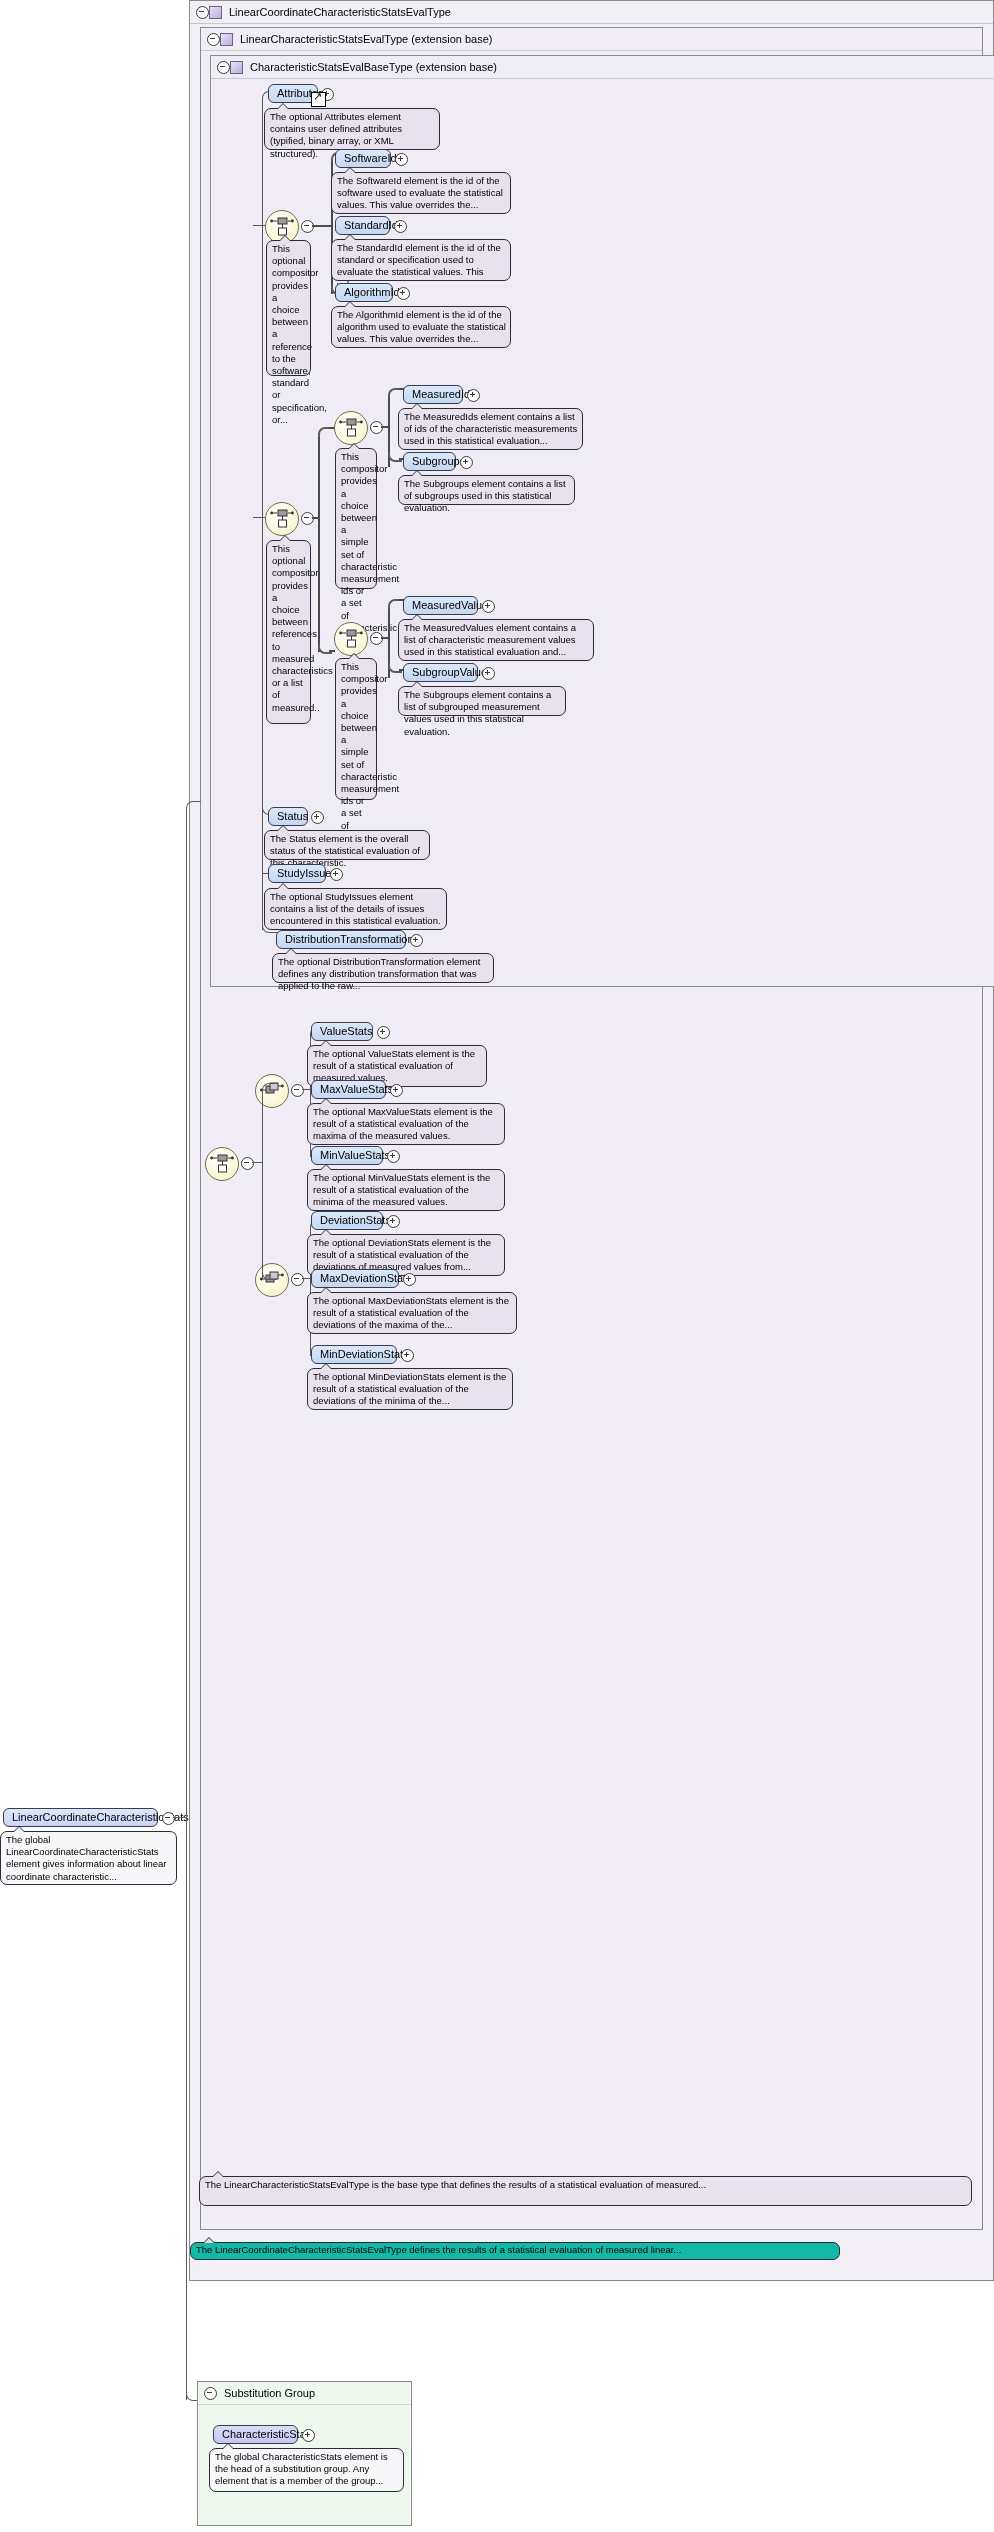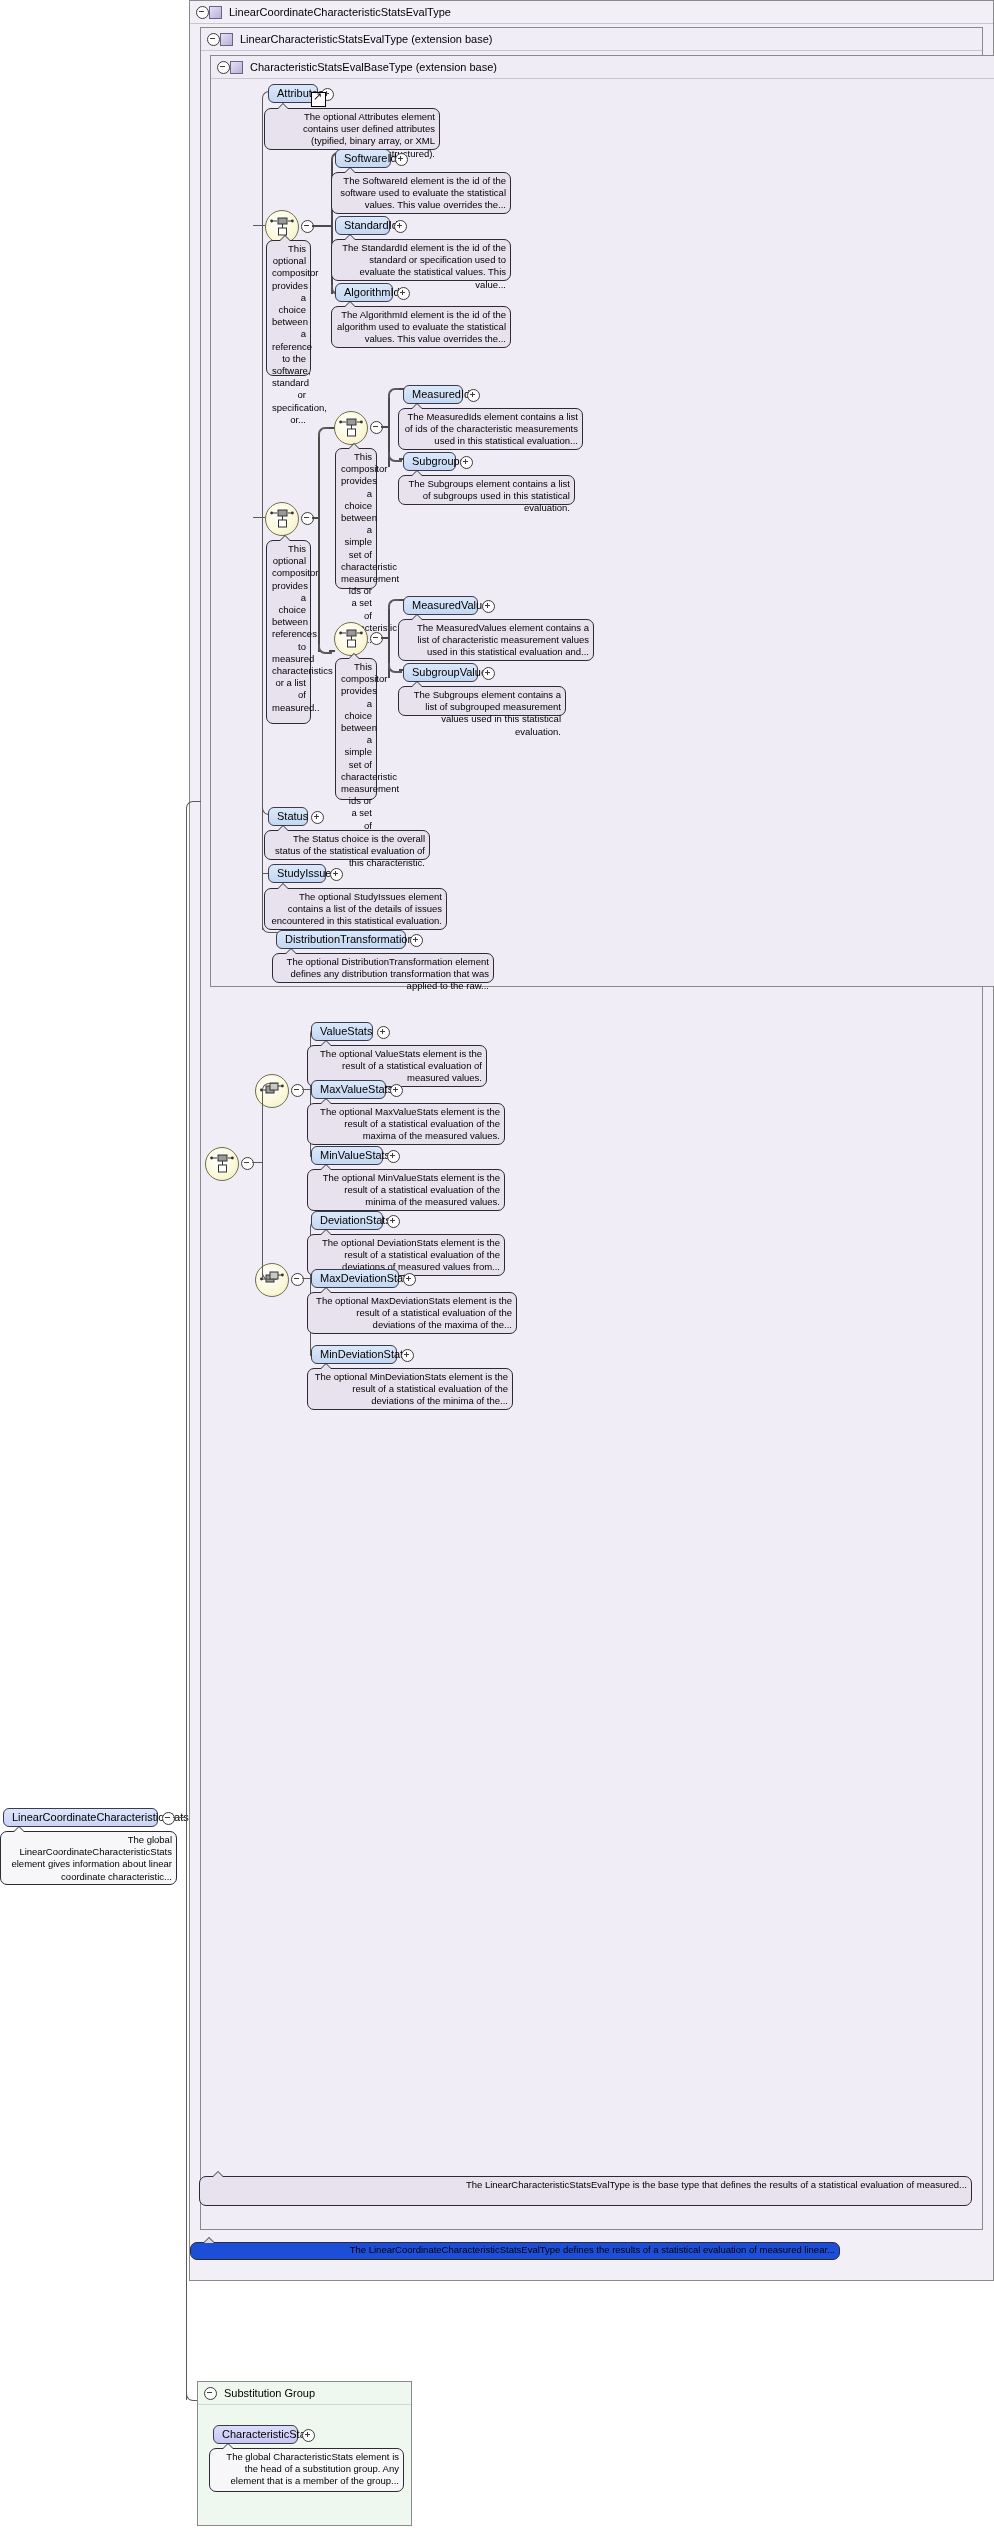--- a/index.html
+++ b/index.html
@@ -5,21 +5,21 @@
   html,body{margin:0;padding:0;background:#ffffff;}
   body{
     font-family:"Liberation Sans", sans-serif;
     font-size:10px;
     color:#000;
     width:994px;
     height:2532px;
     position:relative;
     overflow:hidden;
   }
-  .canvas{position:relative;width:994px;height:2532px;text-align:right;}
+  .canvas{position:relative;width:994px;height:2532px;}
 
   
   .frame{
     position:absolute;
     box-sizing:border-box;
     border:1px solid #8a8a8a;
     background:#efecf6;
   }
   .frame.lvl1{background:#f2eff7;}
   .frame.lvl2{background:#f0edf6;}
@@ -93,21 +93,21 @@
     box-sizing:border-box;
     border:1px solid #2b2b35;
     border-radius:7px;
     background:#e7e2ee;
     font-size:9.5px;
     line-height:12.2px;
     padding:2px 4px 2px 5px;
     color:#000;
   }
   .doc.white{background:#f7f7f9;}
-  .doc.lilac{background:#1d4ed8;}
+  .doc.lilac{background:#14b8a6;}
   
   .doc::before{
     content:"";
     position:absolute;
     top:-6px;left:12px;
     width:0;height:0;
     border-left:6px solid transparent;
     border-right:6px solid transparent;
     border-bottom:6px solid #2b2b35;
   }
@@ -307,21 +307,21 @@
   <div class="doc" style="left:398px;top:619px;width:196px;height:42px;">The MeasuredValues element contains a list of characteristic measurement values used in this statistical evaluation and...</div>
 
   <div class="elem" style="left:403px;top:663px;width:75px;">SubgroupValues</div>
   <div class="plus-circle" style="position:absolute;left:482px;top:667px;"></div>
   <div class="doc" style="left:398px;top:686px;width:168px;height:30px;">The Subgroups element contains a list of subgrouped measurement values used in this statistical evaluation.</div>
 
   <div class="elbow bl" style="left:262px;top:806px;width:12px;height:8px;"></div>
   <div class="hline" style="left:273px;top:814px;width:12px;height:1px;"></div>
   <div class="elem" style="left:268px;top:807px;width:40px;">Status</div>
   <div class="plus-circle" style="position:absolute;left:311px;top:811px;"></div>
-  <div class="doc" style="left:264px;top:830px;width:166px;height:30px;">The Status choice is the overall status of the statistical evaluation of this characteristic.</div>
+  <div class="doc" style="left:264px;top:830px;width:166px;height:30px;">The Status element is the overall status of the statistical evaluation of this characteristic.</div>
 
   <div class="vline" style="left:262px;top:814px;width:1px;height:59px;"></div>
   <div class="hline" style="left:262px;top:873px;width:20px;height:1px;"></div>
   <div class="elem" style="left:268px;top:864px;width:58px;">StudyIssues</div>
   <div class="plus-circle" style="position:absolute;left:330px;top:868px;"></div>
   <div class="doc" style="left:264px;top:888px;width:183px;height:42px;">The optional StudyIssues element contains a list of the details of issues encountered in this statistical evaluation.</div>
 
   <div class="vline" style="left:262px;top:873px;width:1px;height:57px;"></div>
   <div class="elbow bl" style="left:262px;top:924px;width:12px;height:8px;"></div>
   <div class="hline" style="left:273px;top:932px;width:6px;height:1px;"></div>

